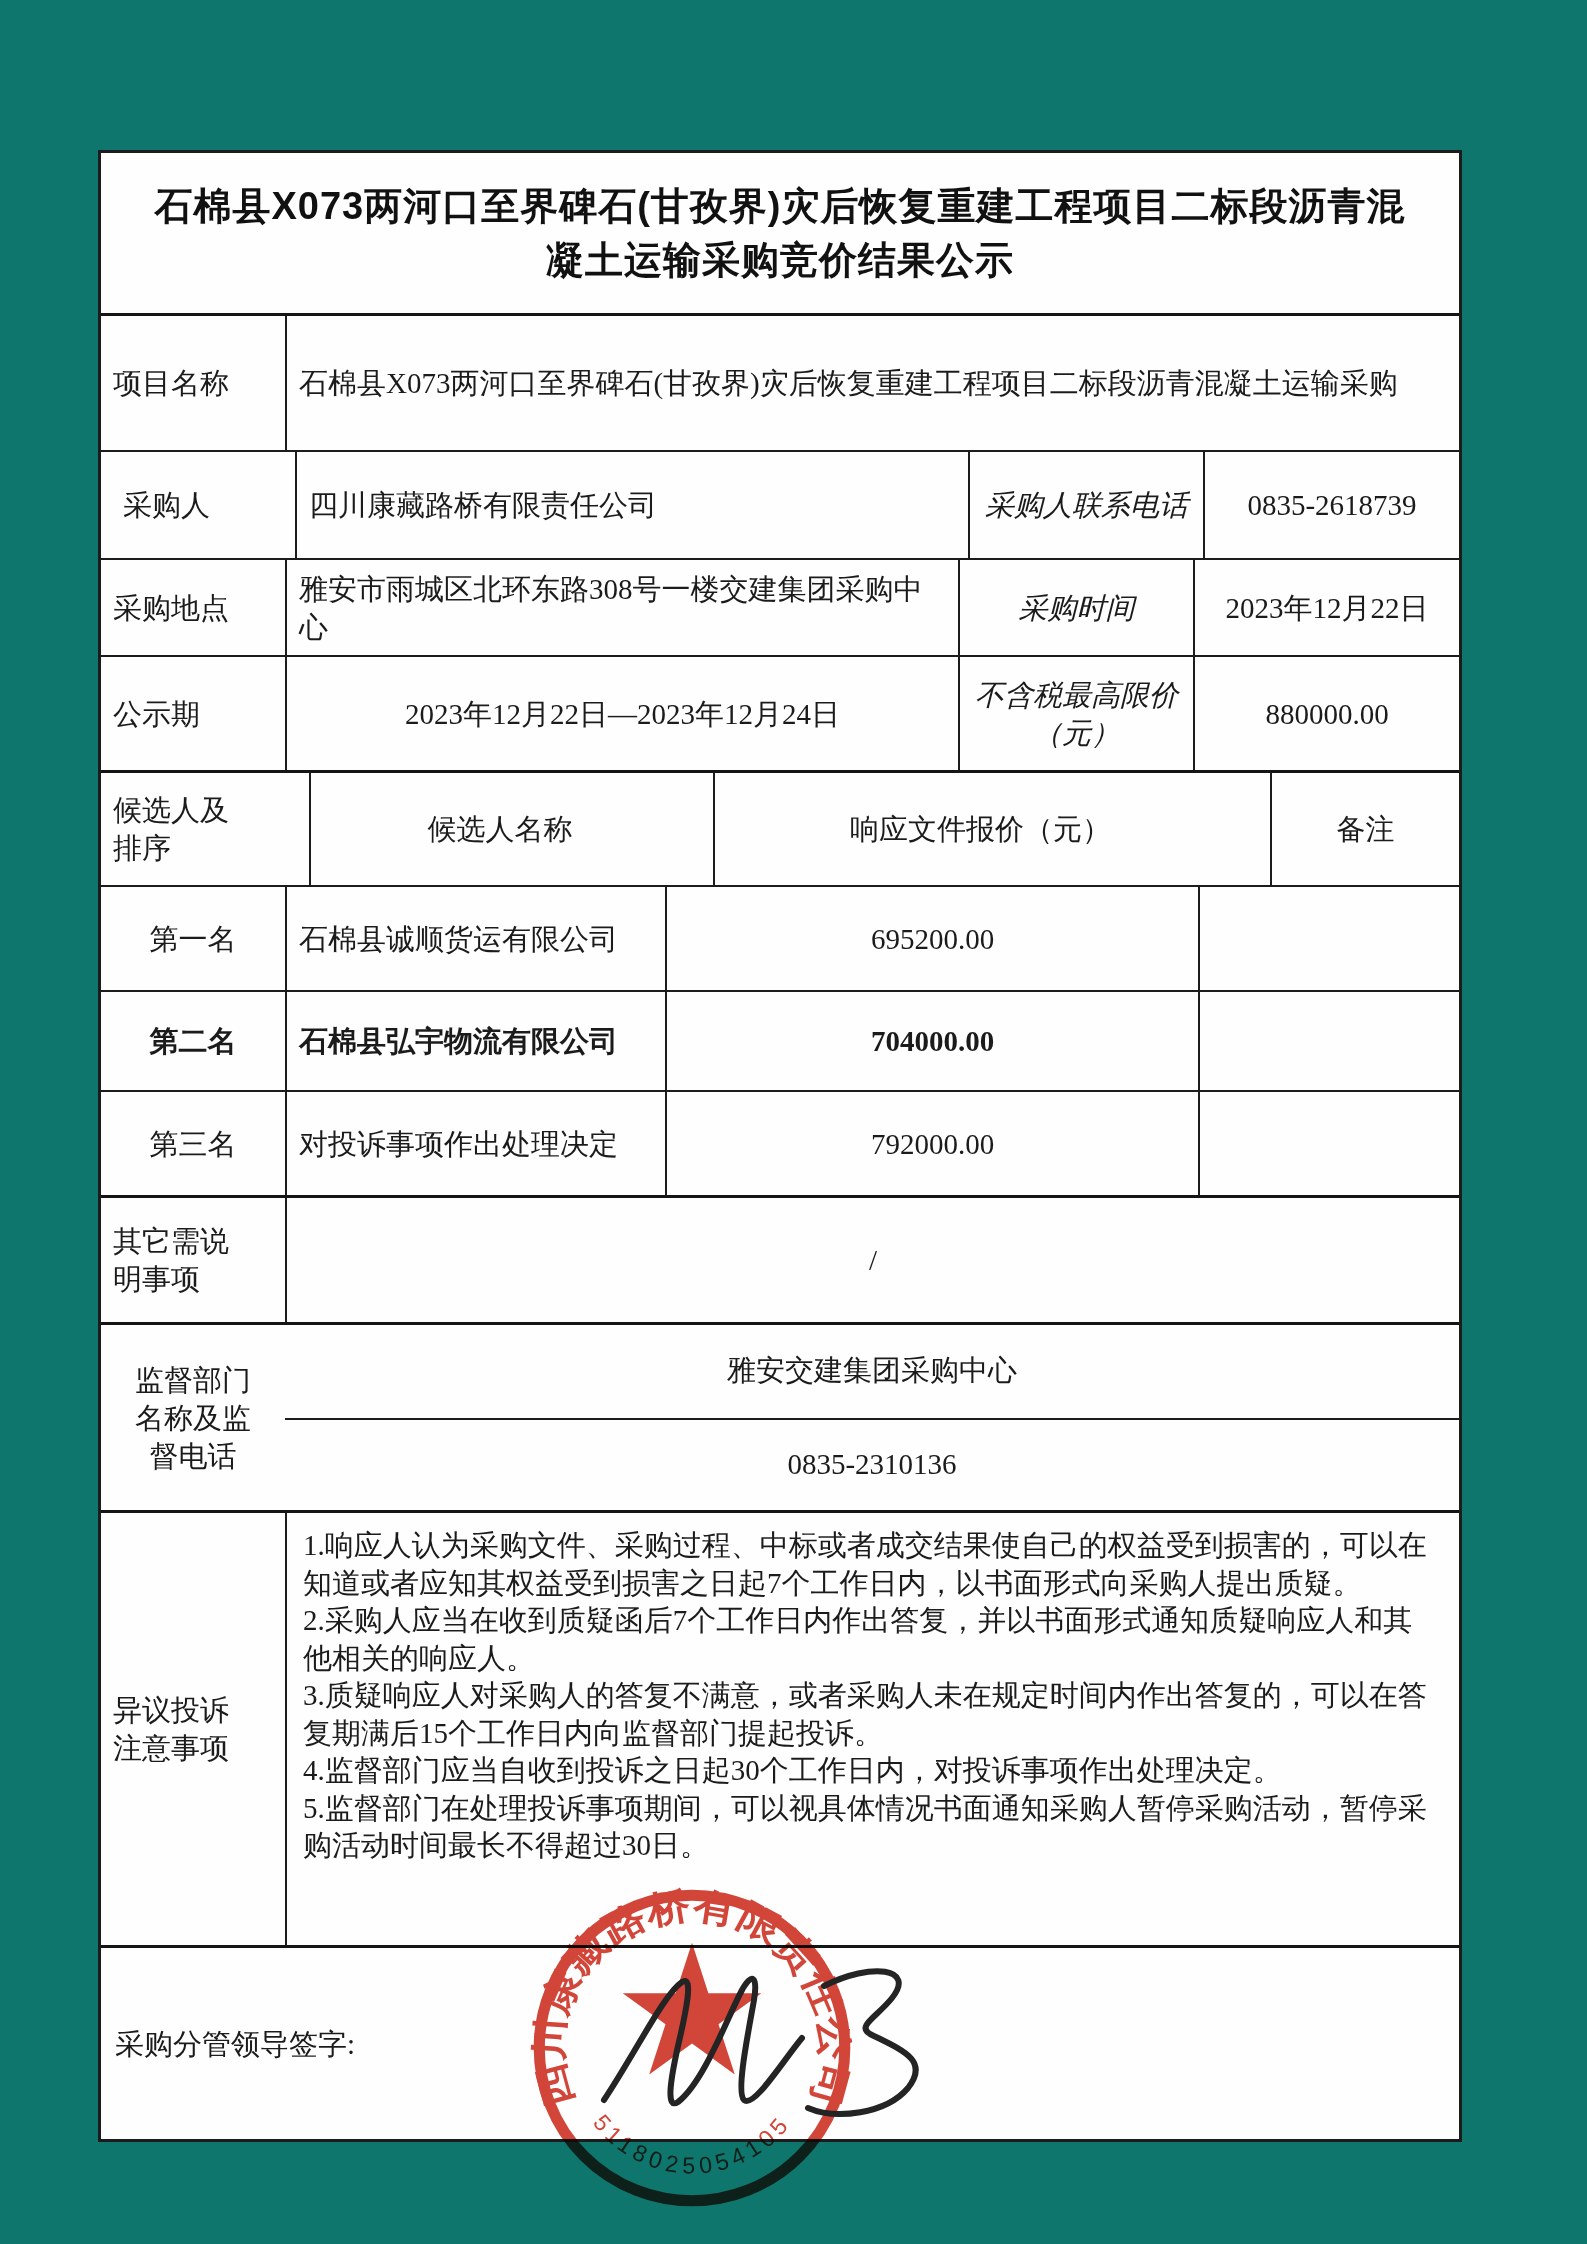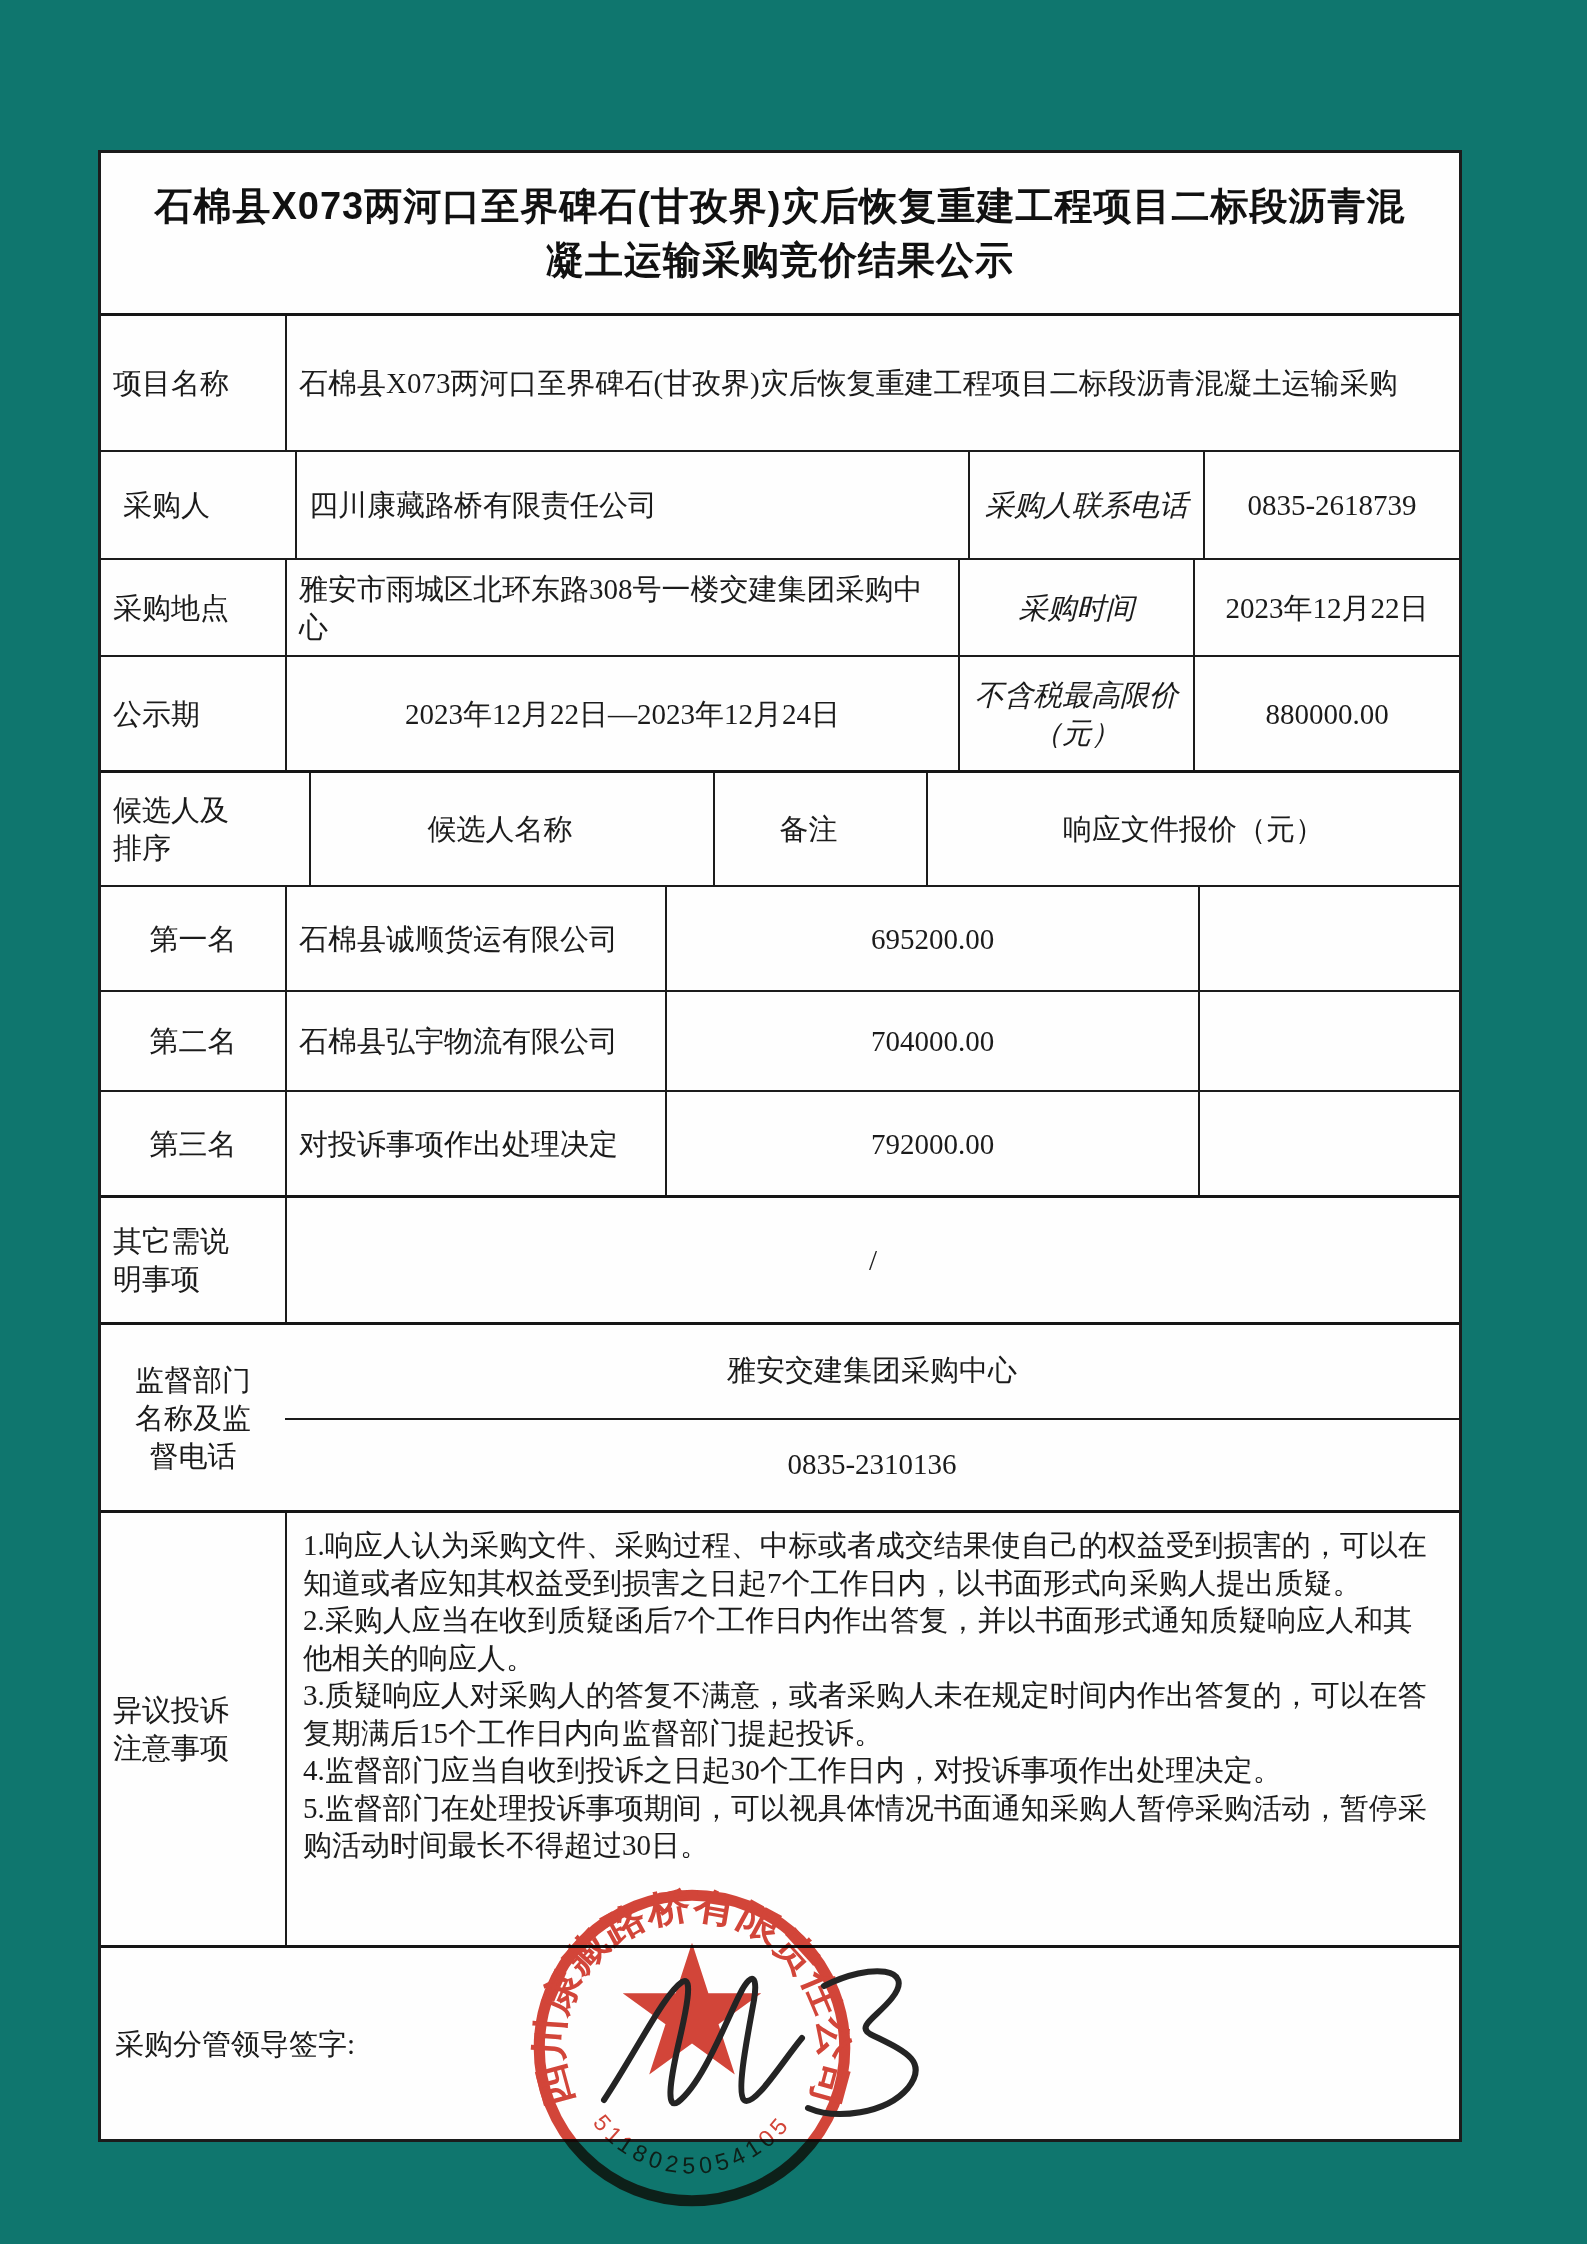--- a/index.html
+++ b/index.html
@@ -37,21 +37,21 @@
   .c-rank{width:184px;flex:0 0 auto;}
   .c-name{width:380px;flex:0 0 auto;}
   .c-price{width:533px;flex:0 0 auto;}
   .h-title{height:160px;}
   .h-r1{height:137px;}
   .h-r2{height:108px;padding-left:10px;}
   .h-r3{height:97px;}
   .h-r4{height:115px;}
   .h-hdr{height:115px;gap:24px;}
   .h-c1{height:105px;}
-  .h-c2{height:100px;}
+  .h-c2{height:100px;font-weight:bold;}
   .h-c3{height:105px;}
   .h-other{height:127px;}
   .h-sup{height:188px;}
   .h-obj{height:435px;}
   .h-sig{height:194px;}
   .title-cell{
     width:100%;justify-content:center;text-align:center;
     font-family:"Liberation Sans","DejaVu Sans",sans-serif;
     font-weight:bold;font-size:38px;line-height:54px;letter-spacing:1px;
     white-space:pre-line;color:#111;
@@ -106,22 +106,22 @@
       <div class="cell c-val center">2023年12月22日—2023年12月24日</div>
       <div class="cell c-lab2 center pre">不含税最高限价
 （元）</div>
       <div class="cell c-last center">880000.00</div>
     </div>
 
     <div class="row h-hdr sep">
       <div class="cell c-rank pre">候选人及
 排序</div>
       <div class="cell c-name center">候选人名称</div>
+      <div class="cell c-price center">响应文件报价（元）</div>
       <div class="cell c-last center">备注</div>
-      <div class="cell c-price center">响应文件报价（元）</div>
     </div>
 
     <div class="row h-c1">
       <div class="cell c-rank center">第一名</div>
       <div class="cell c-name">石棉县诚顺货运有限公司</div>
       <div class="cell c-price center">695200.00</div>
       <div class="cell c-last"></div>
     </div>
 
     <div class="row h-c2">

